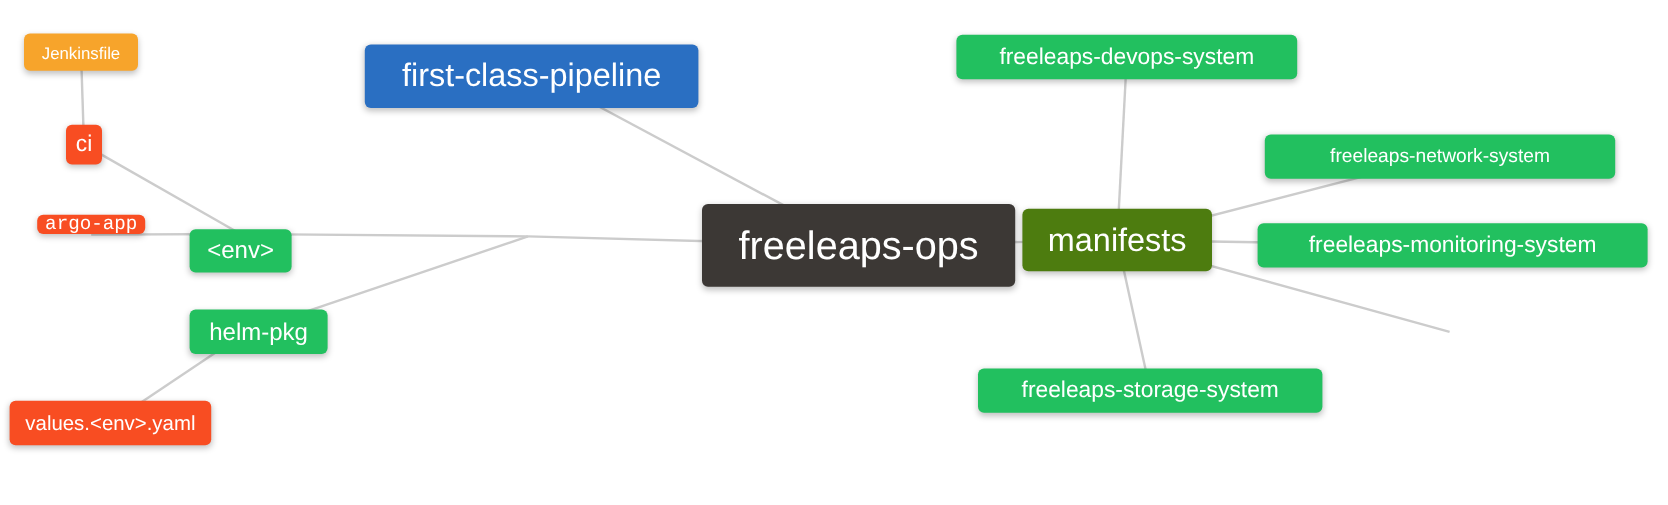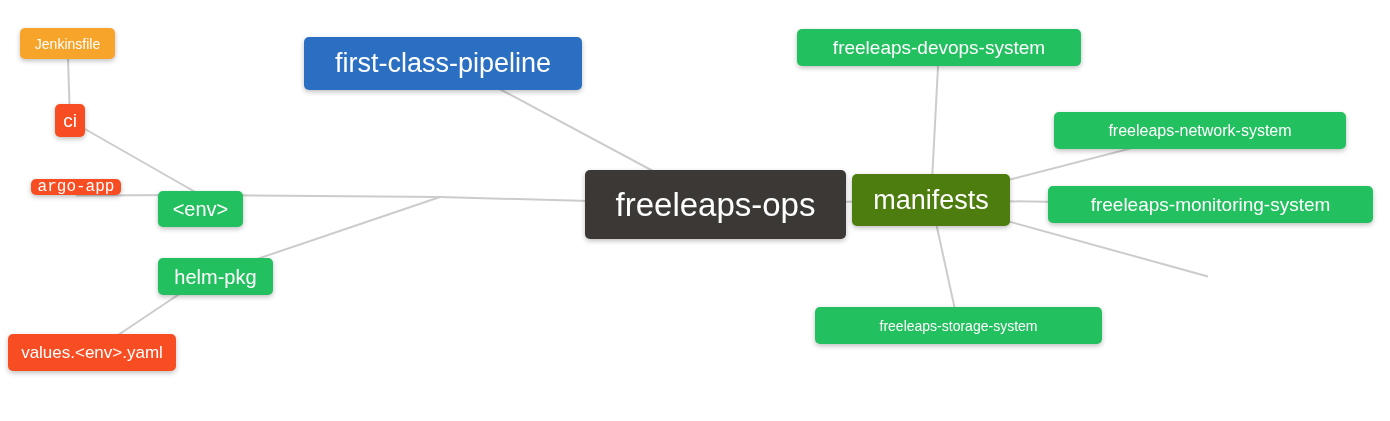--- a/index.html
+++ b/index.html
@@ -64,14 +64,14 @@
     <div class="node" style="left: 31px; top: 179px; width: 90px; height: 16px; background: rgb(248, 77, 34); font-size: 16px; color: rgb(255, 255, 255); font-family: Liberation Mono, monospace;">argo-app</div>
     <div class="node" style="left: 158px; top: 191px; width: 85px; height: 36px; background: rgb(34, 192, 95); font-size: 20px; color: rgb(255, 255, 255);">&lt;env&gt;</div>
     <div class="node" style="left: 148px; top: 258px; width: 115px; height: 37px; background: rgb(34, 192, 95); font-size: 20px; color: rgb(255, 255, 255); margin-left: 10px;">helm-pkg</div>
     <div class="node" style="left: 8px; top: 334px; width: 168px; height: 37px; background: rgb(248, 77, 34); font-size: 17px; color: rgb(255, 255, 255);">values.&lt;env&gt;.yaml</div>
     <div class="node" style="left: 304px; top: 37px; width: 278px; height: 53px; background: rgb(42, 111, 194); font-size: 27px; color: rgb(255, 255, 255);">first-class-pipeline</div>
     <div class="node" style="left: 585px; top: 170px; width: 261px; height: 69px; background: rgb(60, 56, 53); font-size: 33px; color: rgb(255, 255, 255);">freeleaps-ops</div>
     <div class="node" style="left: 852px; top: 174px; width: 158px; height: 52px; background: #4d7c0f; font-size: 27px; color: rgb(255, 255, 255);">manifests</div>
     <div class="node" style="left: 797px; top: 29px; width: 284px; height: 37px; background: rgb(34, 192, 95); font-size: 19px; color: rgb(255, 255, 255);">freeleaps-devops-system</div>
     <div class="node" style="left: 1054px; top: 112px; width: 292px; height: 37px; background: rgb(34, 192, 95); font-size: 16px; color: rgb(255, 255, 255);">freeleaps-network-system</div>
     <div class="node" style="left: 1048px; top: 186px; width: 325px; height: 37px; background: rgb(34, 192, 95); font-size: 19px; color: rgb(255, 255, 255);">freeleaps-monitoring-system</div>
-    <div class="node" style="left: 815px; top: 307px; width: 287px; height: 37px; background: rgb(34, 192, 95); font-size: 14px; color: rgb(255, 255, 255);">freeleaps-storage-system</div>
+    <div class="node" style="left: 815px; top: 307px; width: 287px; height: 37px; background: rgb(34, 192, 95); font-size: 19px; color: rgb(255, 255, 255);">freeleaps-storage-system</div>
   </div>
 
 </body></html>

